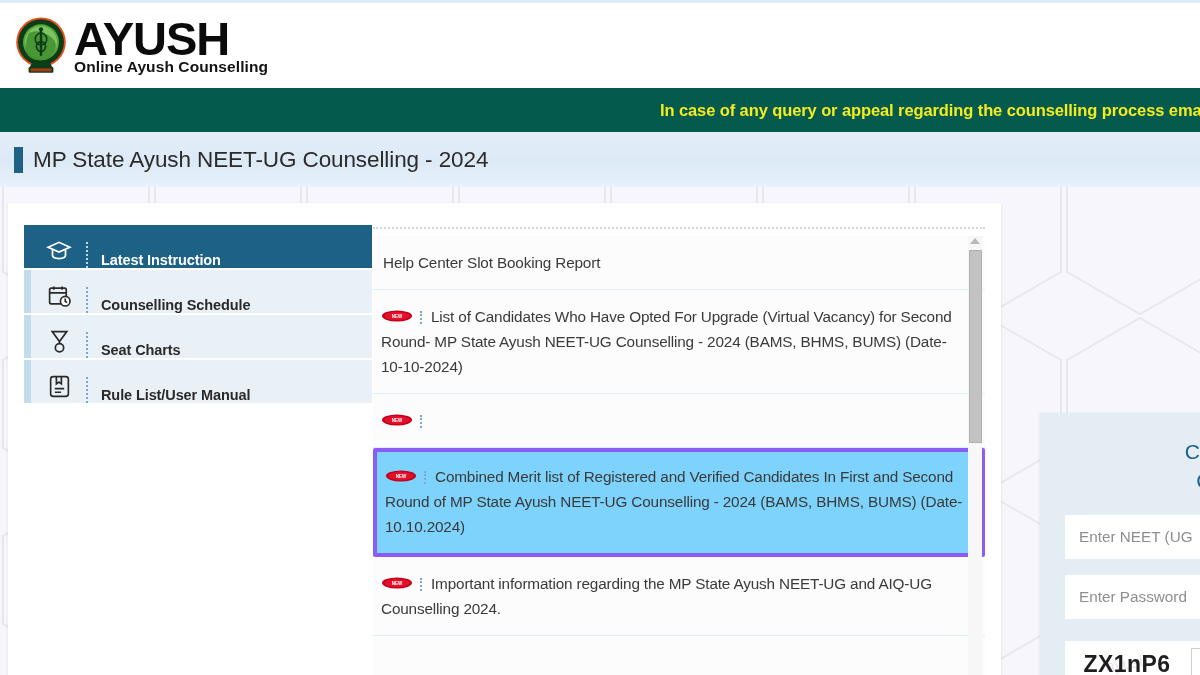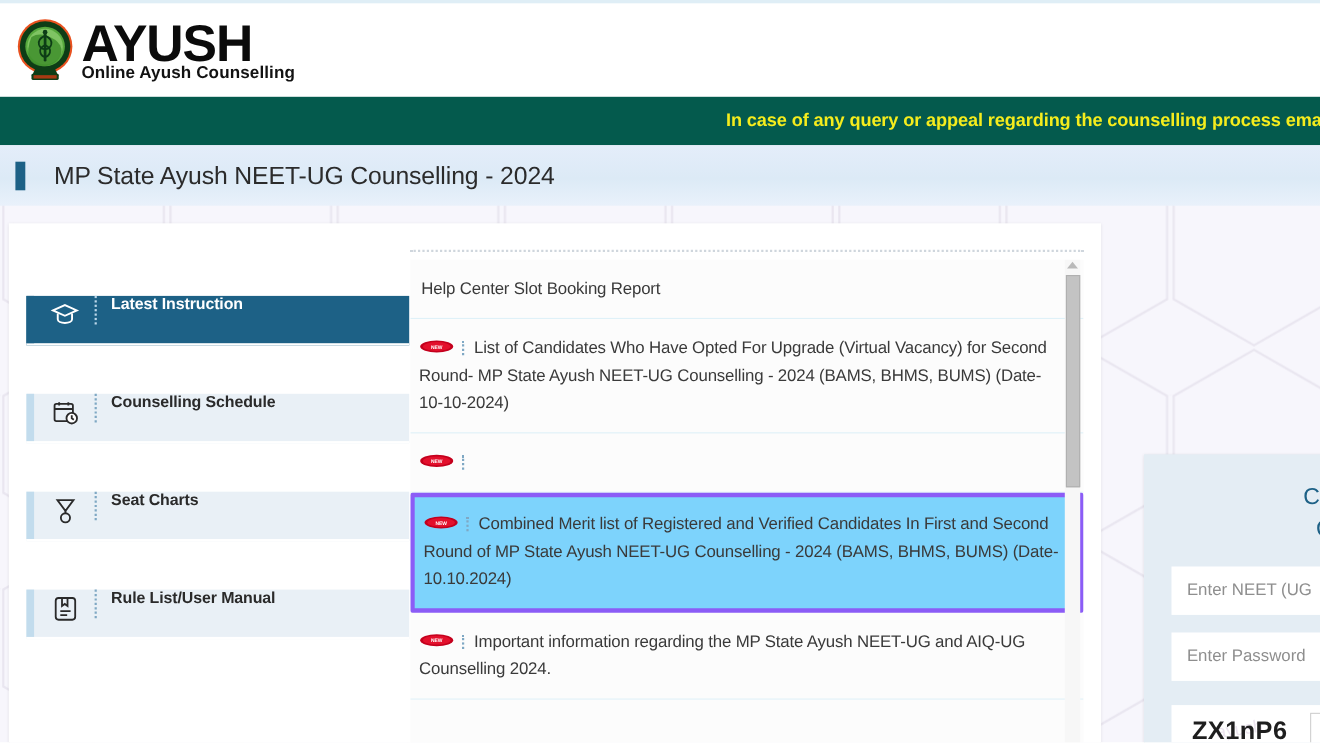--- a/index.html
+++ b/index.html
@@ -67,21 +67,20 @@
   }
 
   
   #title-band {
     position: relative;
     height: 55px;
     background: linear-gradient(180deg,#e4edfa 0%, #dceaf6 55%, #e9f1fb 100%);
     display: flex; align-items: center;
     padding-left: 14px;
     z-index: 3;
-    gap: 16px;
   }
   #title-accent {
     width: 9px; height: 26px; background: #1d6186;
     margin-right: 10px; flex: none;
   }
   #page-title {
     font-size: 22.5px;
     color: #2b2b2b;
     font-weight: 400;
     letter-spacing: -.1px;
@@ -105,25 +104,24 @@
 
   
   #sidebar {
     position: absolute;
     left: 16px; top: 22px;
     width: 348px;
   }
   .side-item {
     position: relative;
     height: 45px;
-    display: flex; align-items: flex-start;
+    display: flex; align-items: flex-end;
     background: #e9f0f6;
     border-bottom: 2px solid #ffffff;
     cursor: pointer;
-    margin-top: 44px;
   }
   .side-item .accent {
     position: absolute; left: 0; top: 0; bottom: 0;
     width: 7px; background: #c2dced;
   }
   .side-item.active { background: #1d6186; }
   .side-item.active .accent { background: #1d6186; }
   .side-icon {
     width: 34px; height: 34px;
     margin-left: 18px; flex: none;

